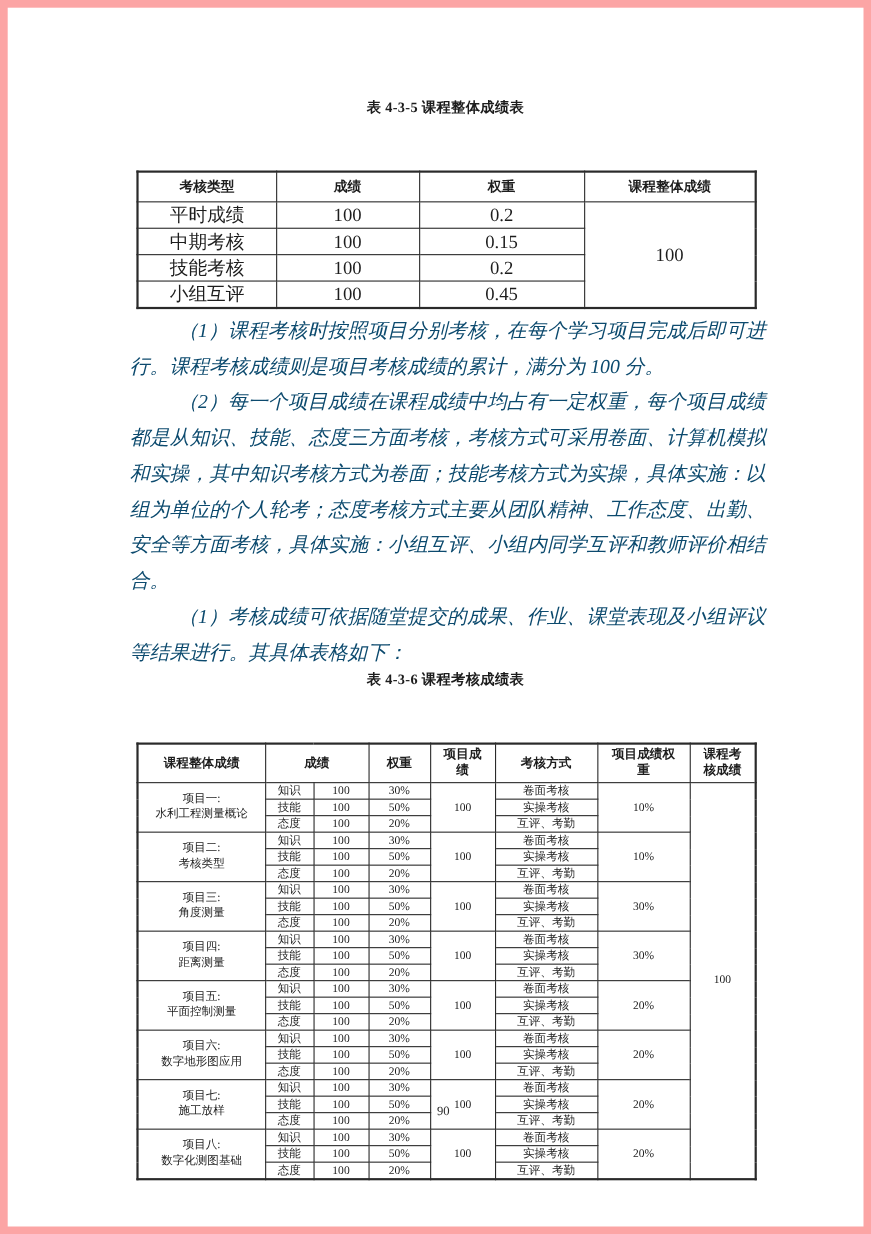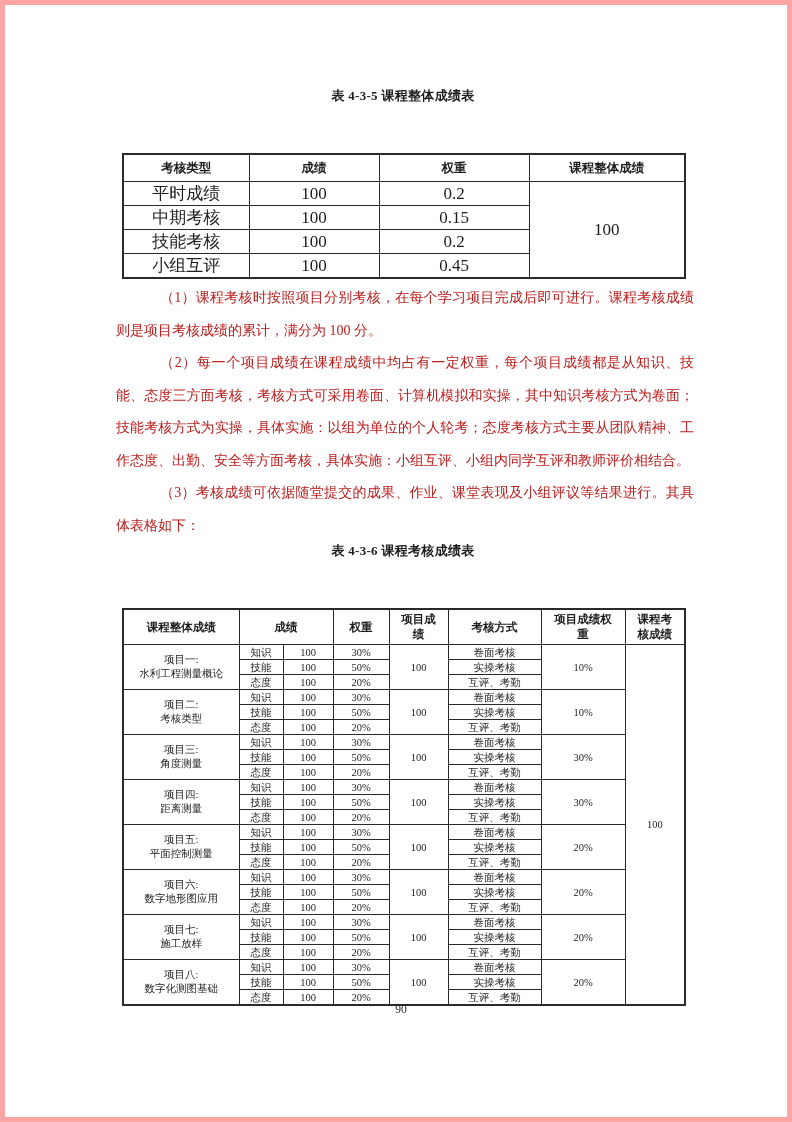--- a/index.html
+++ b/index.html
@@ -6,21 +6,21 @@
   body{
     width:792px;height:1122px;
     font-family:"Liberation Serif","DejaVu Serif",serif;
     color:#1d1d1d;
     position:relative;
     overflow:hidden;
   }
   .page{
     box-sizing:border-box;
     width:792px;height:1122px;
-    border:5px solid #fca5a5;
+    border:7px solid #fca5a5;
     padding:82px 103px 0 111px;
     position:relative;
     background:#fff;
   }
   .tbl-title{
     width:562px;
     margin:0 0 5px 6px;
     text-align:center;
     font-size:13px;
     font-weight:bold;
@@ -42,26 +42,27 @@
     overflow:hidden;
   }
   
   .table1{width:562px;}
   .table1 th{height:26px;font-size:12.5px;font-weight:bold;}
   .table1 td{height:21px;font-size:17px;font-weight:normal;}
   
   .paras{width:578px;margin-top:3px;}
   .para{
     margin:0;
-    font-size:14px;
+    font-size:18px;
     line-height:32.5px;
     text-align:justify;
     text-align-last:left;
     text-indent:44px;
-    color:#b91c1c;
+    color:#0c4a6e;
+    font-style:italic;
   }
   
   .table2{width:562px;}
   .table2 th{
     height:34px;font-size:11.5px;font-weight:bold;
     line-height:15px;white-space:pre-line;padding:0 1px;
   }
   .table2 td{
     height:14px;font-size:10.5px;line-height:13px;padding:0 1px;
   }
@@ -117,21 +118,21 @@
           <td>小组互评</td>
           <td>100</td>
           <td>0.45</td>
         </tr>
       </tbody>
   </table>
 
   <div class="paras">
       <p class="para">（1）课程考核时按照项目分别考核，在每个学习项目完成后即可进行。课程考核成绩则是项目考核成绩的累计，满分为 100 分。</p>
       <p class="para">（2）每一个项目成绩在课程成绩中均占有一定权重，每个项目成绩都是从知识、技能、态度三方面考核，考核方式可采用卷面、计算机模拟和实操，其中知识考核方式为卷面；技能考核方式为实操，具体实施：以组为单位的个人轮考；态度考核方式主要从团队精神、工作态度、出勤、安全等方面考核，具体实施：小组互评、小组内同学互评和教师评价相结合。</p>
-      <p class="para">（3）考核成绩可依据随堂提交的成果、作业、课堂表现及小组评议等结果进行。其具体表格如下：</p>
+      <p class="para">（1）考核成绩可依据随堂提交的成果、作业、课堂表现及小组评议等结果进行。其具体表格如下：</p>
     </div>
 
   <div class="tbl-title">表 4-3-6  课程考核成绩表</div>
 
   <table class="table2">
     <colgroup>
       <col style="width:116px">
         <col style="width:44px">
         <col style="width:50px">
         <col style="width:56px">

